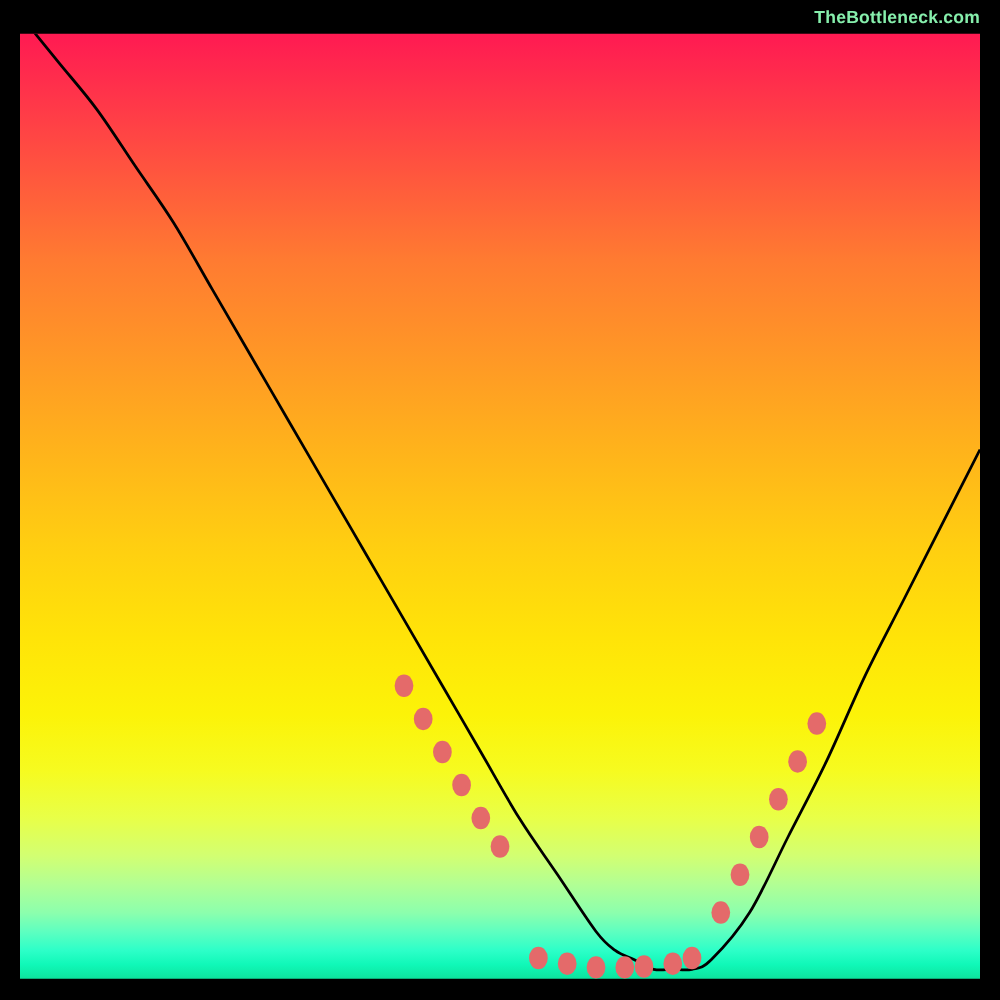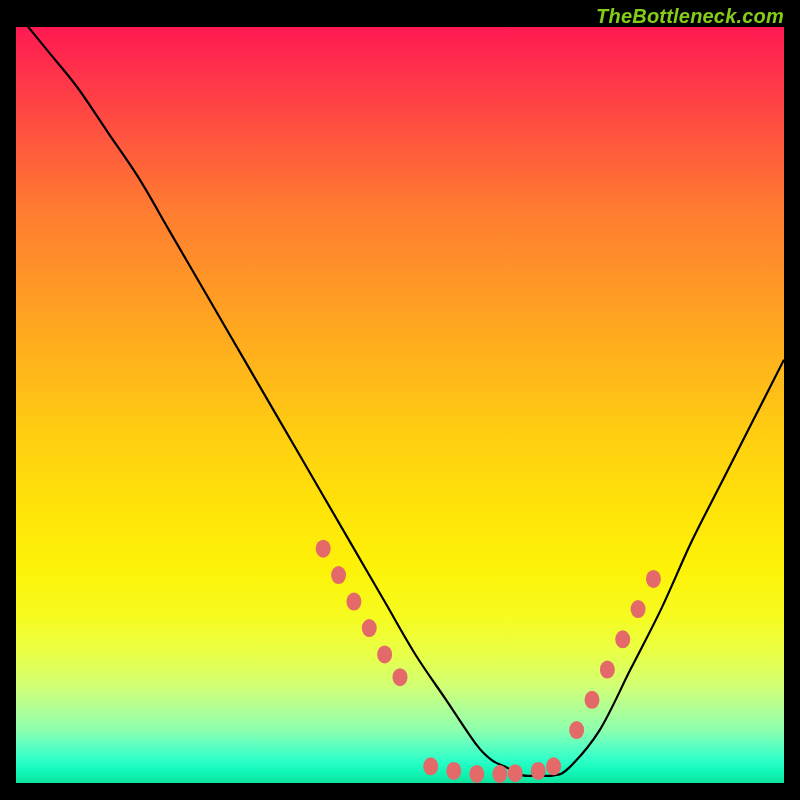--- a/index.html
+++ b/index.html
@@ -32,25 +32,24 @@
       #5effc0 95%,
       #2dffc8 97%,
       #10f8b8 98.5%,
       #0de39d 100%
     );
   }
   .attribution {
     position: absolute;
     top: 5px; right: 16px;
     font-family: Arial, Helvetica, sans-serif;
-    font-size: 20px;
+    font-size: 14px;
     font-weight: bold;
-    color: #84cc16;
+    color: #86efac;
     letter-spacing: 0.2px;
-    font-style: italic;
   }
   svg.curve {
     position: absolute;
     left: 16px; top: 27px;
     width: 768px; height: 756px;
   }
 </style>
 </head>
 <body>
 

